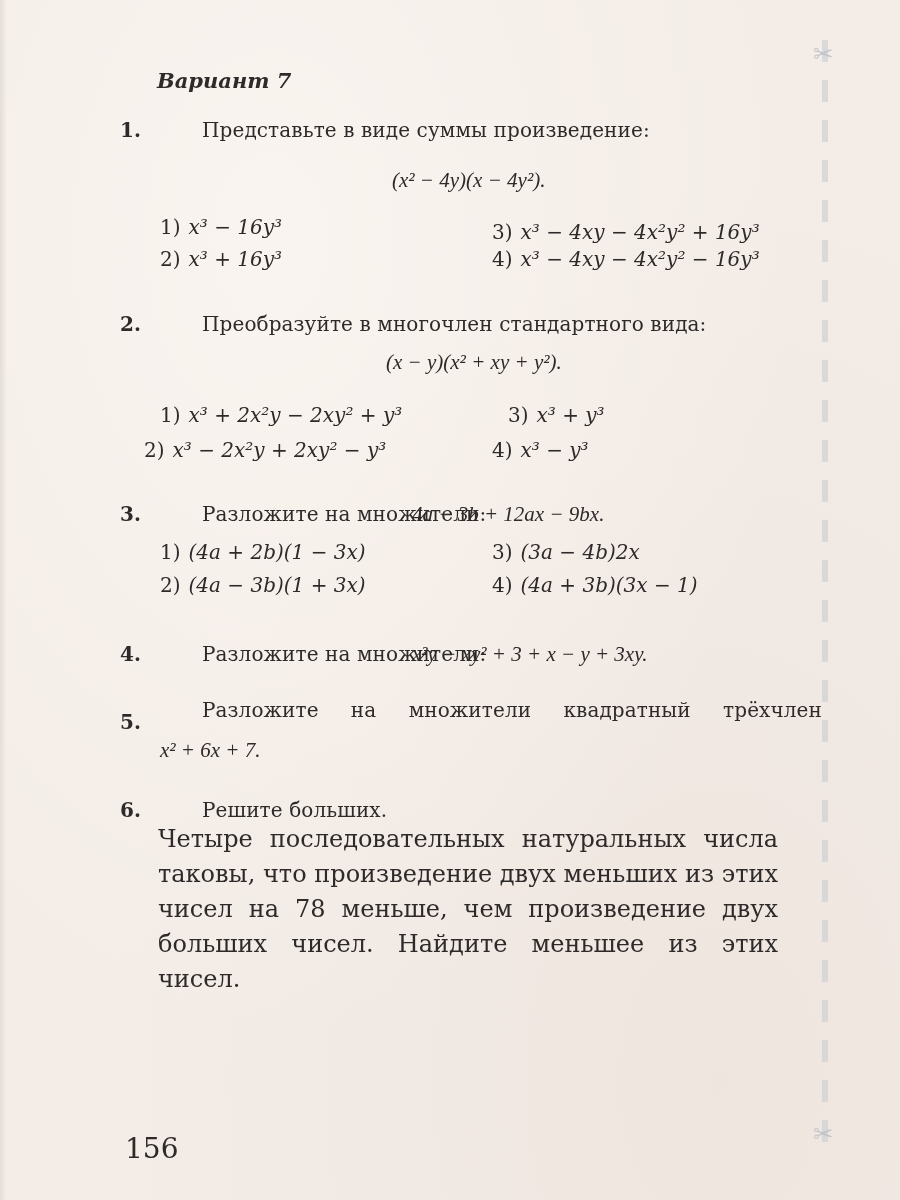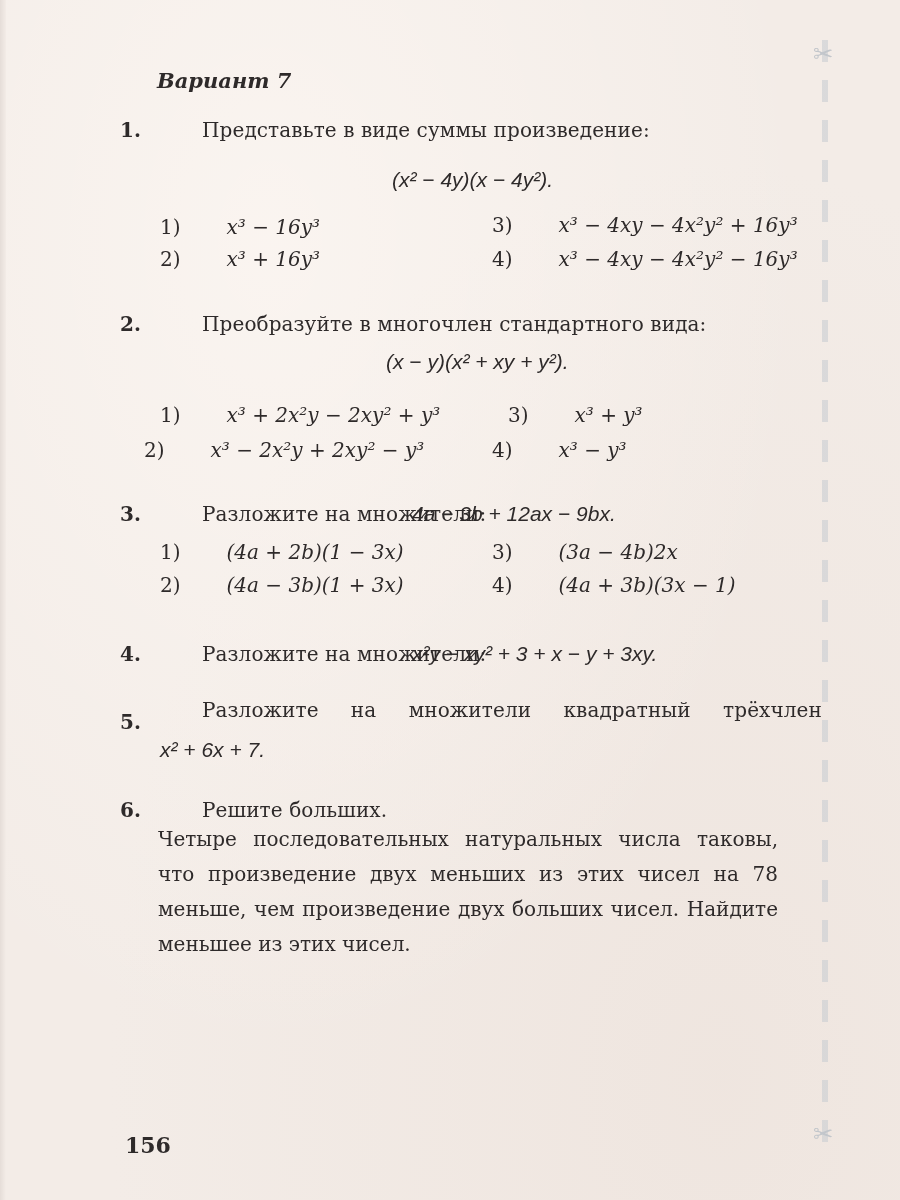--- a/index.html
+++ b/index.html
@@ -33,34 +33,34 @@
     position: absolute; left: 157px; top: 68px;
     font-style: italic; font-weight: bold; font-size: 21px;
   }
   .task-num {
     position: absolute; left: 120px; font-weight: bold; font-size: 20px;
   }
   .task-text {
     position: absolute; left: 158px; font-size: 20px; letter-spacing: 0.1px; margin-left: 44px;
   }
   .formula {
-    position: absolute; font-family: Liberation Sans, sans-serif;
+    position: absolute; font-family: Liberation Serif, serif;
     font-style: italic; font-size: 21px;
   }
   .opt {
     position: absolute; font-size: 20px; white-space: nowrap;
   }
   .opt .n { font-style: normal; margin-right: 8px; }
-  .opt .e { font-style: italic; margin-left: 38px; }
+  .opt .e { font-style: italic; }
   .justify {
-    position: absolute; left: 158px; width: 620px; font-size: 20px;
+    position: absolute; left: 158px; width: 620px; font-size: 24px;
     line-height: 35px; text-align: justify;
   }
   .page-number {
-    position: absolute; left: 125px; top: 1132px; font-weight: bold; font-size: 22px;
+    position: absolute; left: 125px; top: 1132px; font-weight: normal; font-size: 28px;
   }
 </style>
 </head>
 <body>
 
 <div class="page-bg"></div>
 <div class="left-edge"></div>
 <div class="cut-line"></div>
 <div class="scissor" style="top:40px">✂</div>
 <div class="scissor" style="top:1120px">✂</div>
@@ -71,21 +71,21 @@
 
   <div class="task-num" style="top:118px">1.</div>
   <div class="task-text" style="top:118px">Представьте в виде суммы произведение:</div>
   <div class="formula" style="left:392px; top:168px">(x² − 4y)(x − 4y²).</div>
   <div class="opt" style="left:160px; top:215px">
     <span class="n">1)</span><span class="e">x³ − 16y³</span>
   </div>
   <div class="opt" style="left:160px; top:247px">
     <span class="n">2)</span><span class="e">x³ + 16y³</span>
   </div>
-  <div class="opt" style="left:492px; top:213px">
+  <div class="opt" style="left:492px; top:220px">
     <span class="n">3)</span><span class="e">x³ − 4xy − 4x²y² + 16y³</span>
   </div>
   <div class="opt" style="left:492px; top:247px">
     <span class="n">4)</span><span class="e">x³ − 4xy − 4x²y² − 16y³</span>
   </div>
 
   <div class="task-num" style="top:312px">2.</div>
   <div class="task-text" style="top:312px">Преобразуйте в многочлен стандартного вида:</div>
   <div class="formula" style="left:386px; top:350px">(x − y)(x² + xy + y²).</div>
   <div class="opt" style="left:160px; top:403px">

